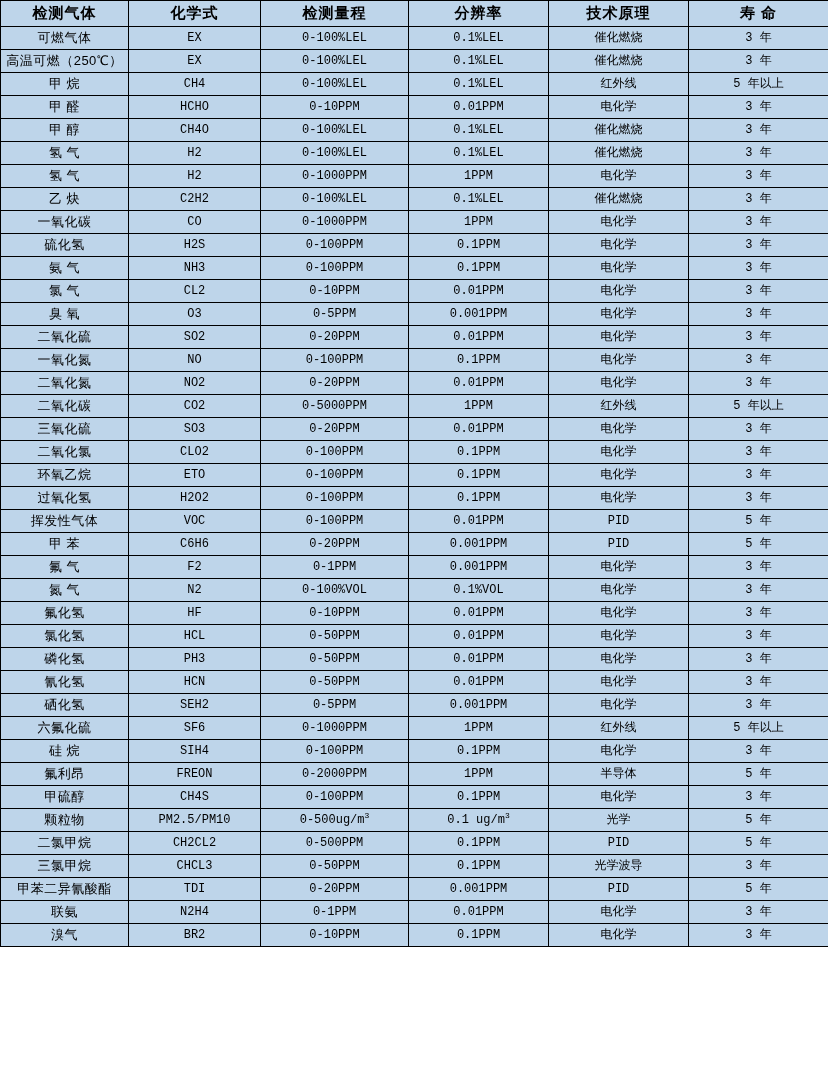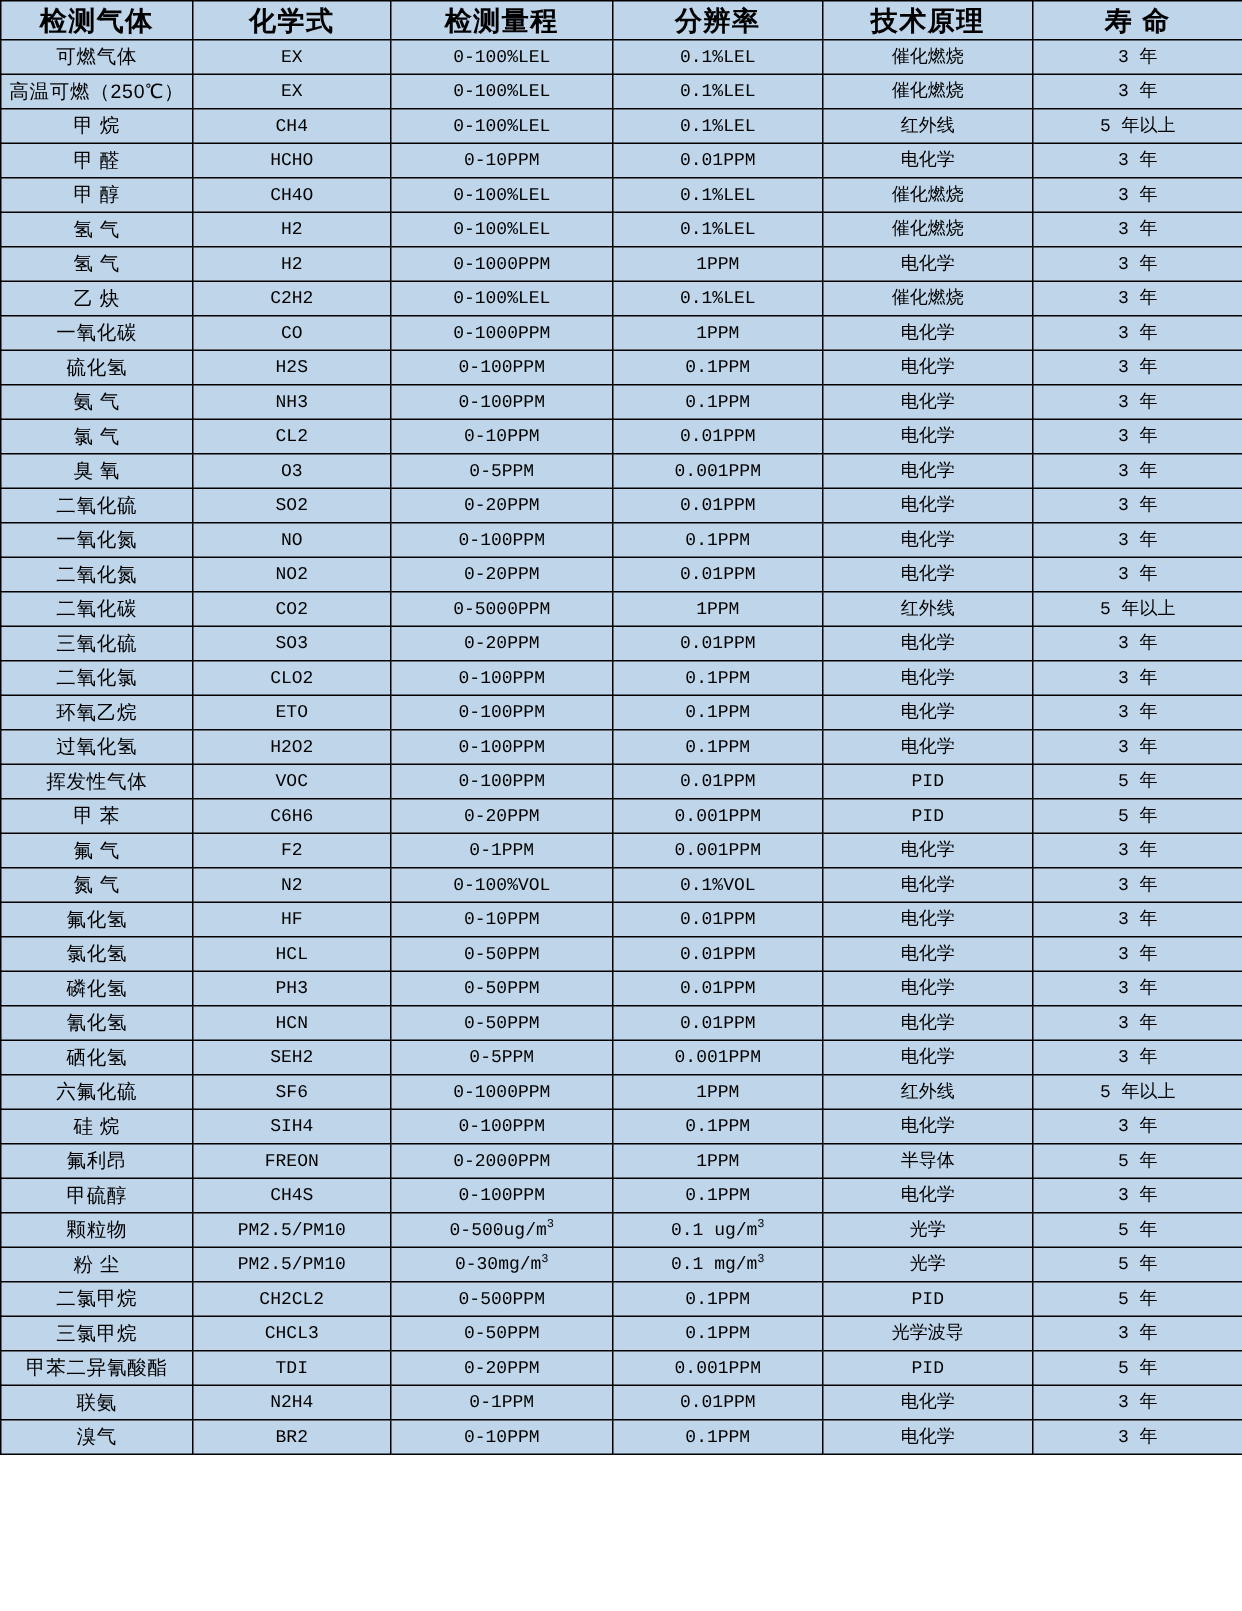--- a/index.html
+++ b/index.html
@@ -27,21 +27,21 @@
   #gas-table th, #gas-table td {
     border: 1px solid #000000;
     text-align: center;
     vertical-align: middle;
     background: #bed5ea;
     color: #000000;
     padding: 0;
   }
   #gas-table thead th {
     height: 25px;
-    font-size: 18px;
+    font-size: 15px;
     font-weight: bold;
     font-family: "Liberation Sans", sans-serif;
     letter-spacing: 1px;
   }
   #gas-table tbody td {
     height: 22px;
     font-size: 12.5px;
     line-height: 22px;
     white-space: nowrap;
     overflow: hidden;
@@ -359,28 +359,20 @@
       </tr>
       <tr>
         <td class="name">颗粒物</td>
         <td class="mono">PM2.5/PM10</td>
         <td class="mono">0-500ug/m<sup>3</sup></td>
         <td class="mono">0.1 ug/m<sup>3</sup></td>
         <td class="mono">光学</td>
         <td class="mono">5 年</td>
       </tr>
       <tr>
-        <td class="name">粉 尘</td>
-        <td class="mono">PM2.5/PM10</td>
-        <td class="mono">0-30mg/m<sup>3</sup></td>
-        <td class="mono">0.1 mg/m<sup>3</sup></td>
-        <td class="mono">光学</td>
-        <td class="mono">5 年</td>
-      </tr>
-      <tr>
         <td class="name">二氯甲烷</td>
         <td class="mono">CH2CL2</td>
         <td class="mono">0-500PPM</td>
         <td class="mono">0.1PPM</td>
         <td class="mono">PID</td>
         <td class="mono">5 年</td>
       </tr>
       <tr>
         <td class="name">三氯甲烷</td>
         <td class="mono">CHCL3</td>

